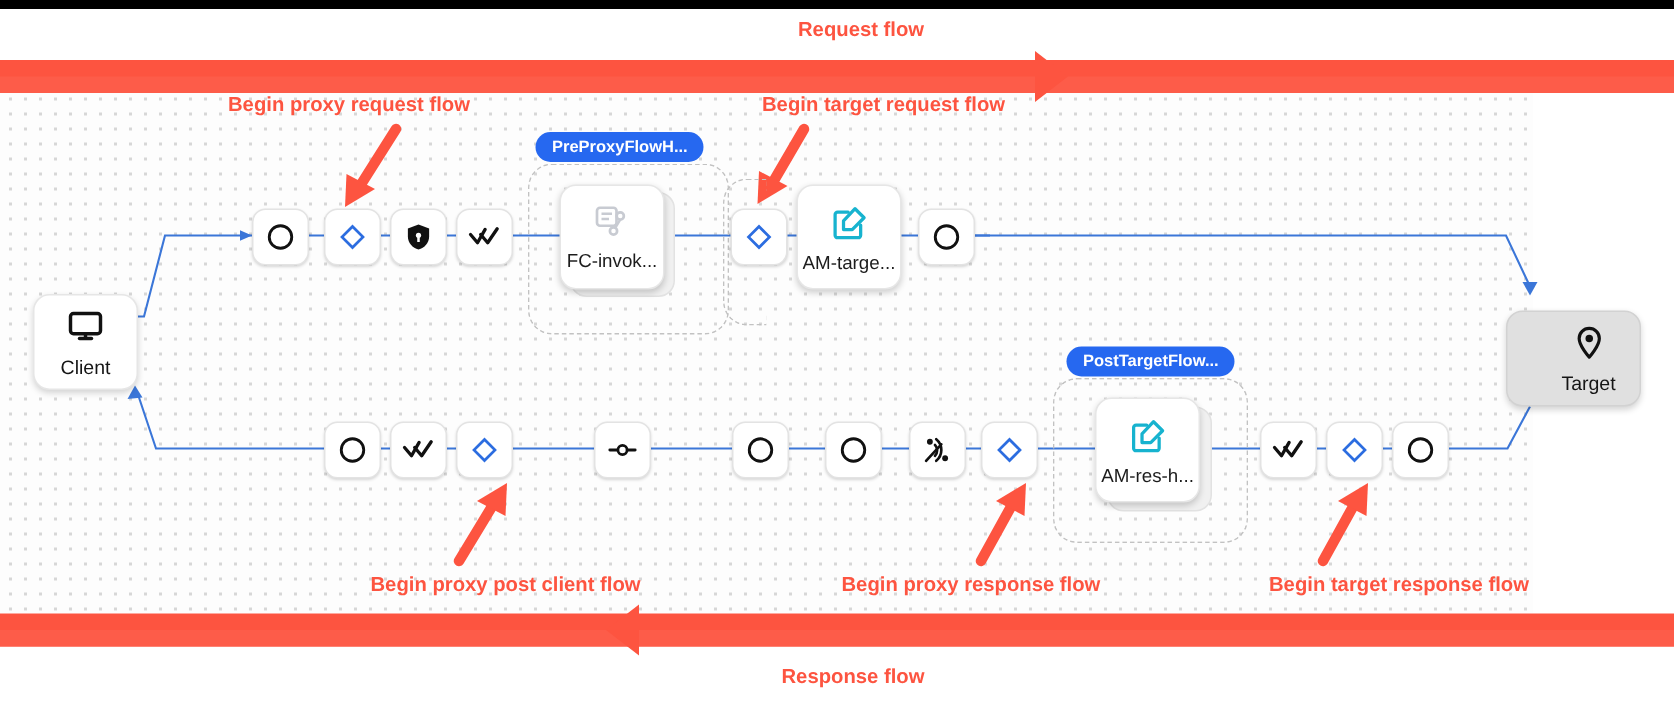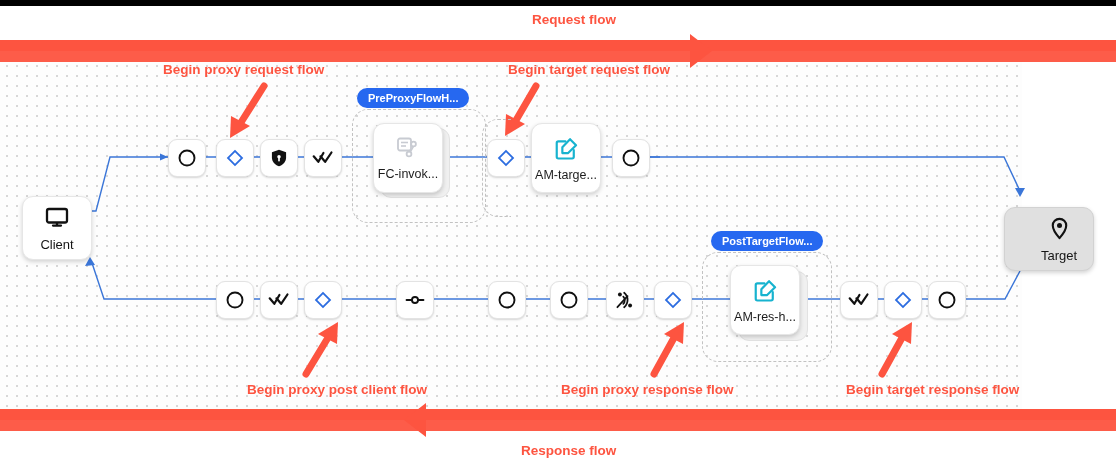--- a/index.html
+++ b/index.html
@@ -263,21 +263,21 @@
 </div>
 <div class="banner-label req-label">Request flow</div>
 
 <div class="banner res-banner">
   <div class="bar"></div>
   <div class="bar2"></div>
   <div class="head"></div>
 </div>
 <div class="banner-label res-label">Response flow</div>
 
-<div class="anno" style="left:163px;top:62px;">Begin proxy request flow</div>
+<div class="anno" style="left:152px;top:62px;">Begin proxy request flow</div>
 <svg class="anno-arrow" style="left:222px;top:80px;" width="56" height="62">
   <line x1="42" y1="6" x2="18" y2="44" stroke="#fd5440" stroke-width="7" stroke-linecap="round"></line>
   <polygon points="8,58 9,36 28,46" fill="#fd5440"></polygon>
 </svg>
 
 <div class="anno" style="left:508px;top:62px;">Begin target request flow</div>
 <svg class="anno-arrow" style="left:500px;top:80px;" width="56" height="62">
   <line x1="36" y1="6" x2="15" y2="42" stroke="#fd5440" stroke-width="7" stroke-linecap="round"></line>
   <polygon points="5,56 6,34 25,44" fill="#fd5440"></polygon>
 </svg>

